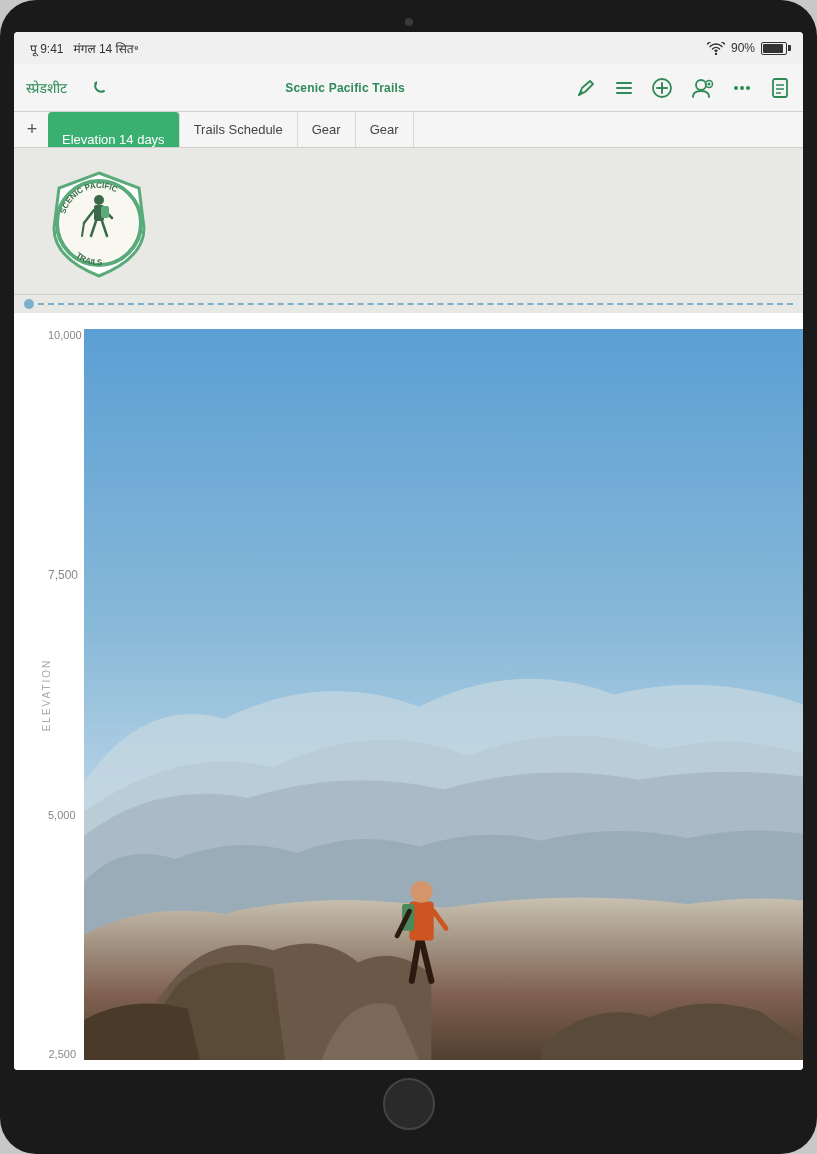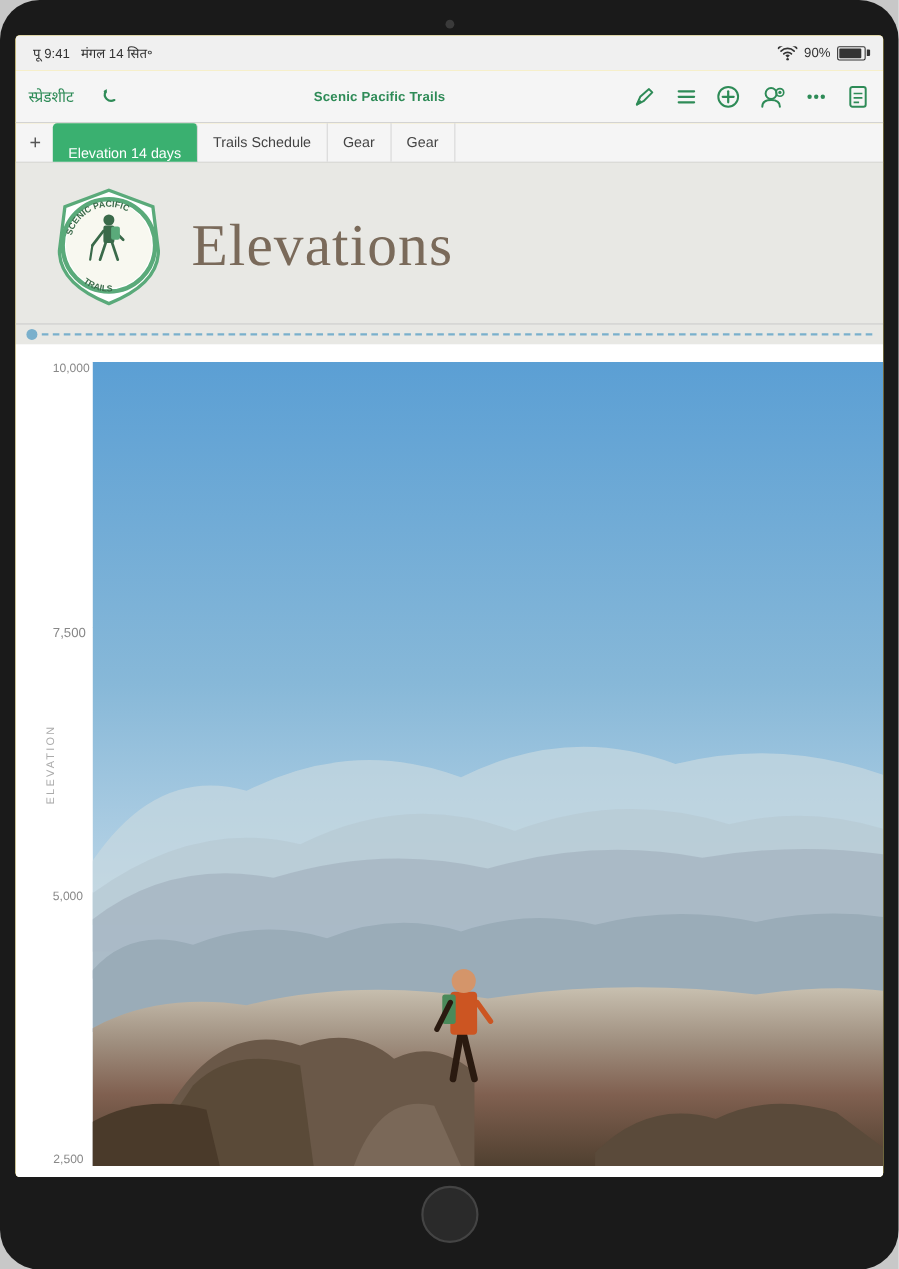--- a/index.html
+++ b/index.html
@@ -411,21 +411,20 @@
               <textPath href="#topArc" startOffset="8%">SCENIC PACIFIC</textPath>
             </text>
 
             <path id="bottomArc" d="M 18 60 A 37 37 0 0 0 92 60" fill="none"></path>
             <text font-size="8" fill="#3a6a4a" font-weight="bold" font-family="Arial">
               <textPath href="#bottomArc" startOffset="28%">TRAILS</textPath>
             </text>
           </svg>
         </div>
 
-        <div class="elevations-title">Elevations</div>
       </div>
 
       <div style="background:#e8e8e4; padding: 4px 10px; display:flex; align-items:center;">
         <div style="width:10px;height:10px;border-radius:50%;background:#7ab0cc;flex-shrink:0;margin-right:4px;"></div>
         <div style="flex:1;border-top:2px dashed #7ab0cc;"></div>
       </div>
 
       <div class="chart-section">
 
         <div class="y-axis">

